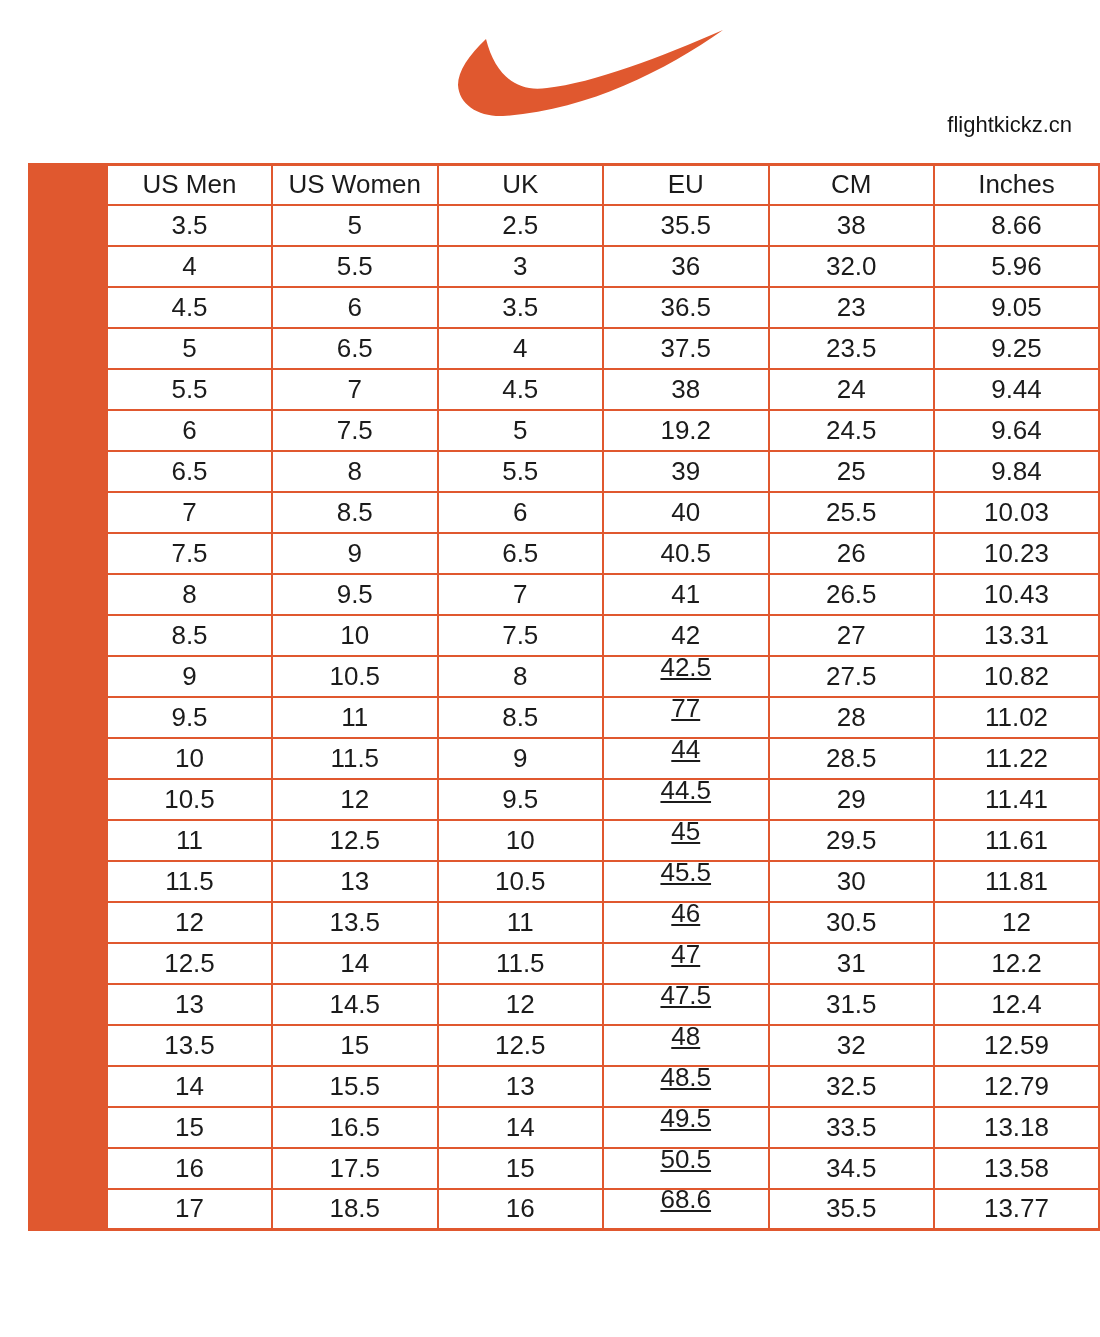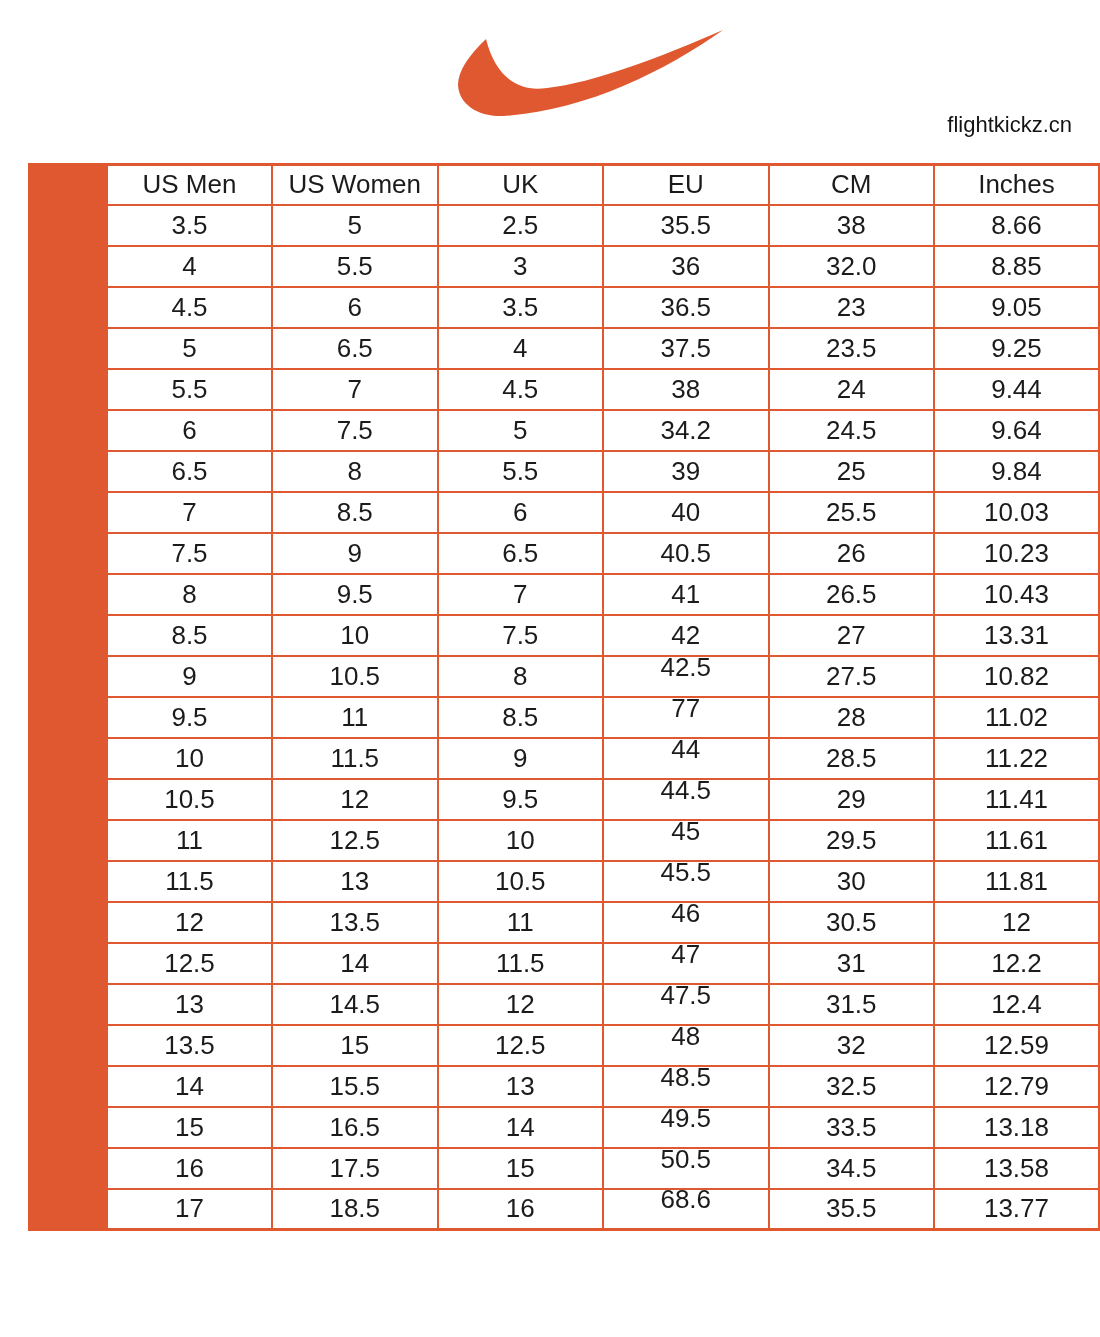--- a/index.html
+++ b/index.html
@@ -45,21 +45,21 @@
     height:41px;
     font-size:26px;
     font-weight:400;
     color:var(--text);
     overflow:hidden;
     white-space:nowrap;
   }
   th { height:40px; font-size:26px; font-weight:400; }
   td span { display:inline-block; }
   
-  tbody tr:nth-child(n+12) td:nth-child(4) span { position:relative; top:-9px; }
+  tbody tr:nth-child(n+12) td:nth-child(4) span { position:relative; top:-9px;text-decoration:underline; }
 </style>
 </head>
 <body>
 
 <div class="page">
 
   <div class="logo">
     <svg viewBox="0 0 270 92" xmlns="http://www.w3.org/2000/svg" aria-hidden="true">
       <path d="M268 3
                C 206 30 138 56 92 61
@@ -92,21 +92,21 @@
             <td><span>35.5</span></td>
             <td><span>38</span></td>
             <td><span>8.66</span></td>
           </tr>
           <tr>
             <td><span>4</span></td>
             <td><span>5.5</span></td>
             <td><span>3</span></td>
             <td><span>36</span></td>
             <td><span>32.0</span></td>
-            <td><span>8.85</span></td>
+            <td><span>5.96</span></td>
           </tr>
           <tr>
             <td><span>4.5</span></td>
             <td><span>6</span></td>
             <td><span>3.5</span></td>
             <td><span>36.5</span></td>
             <td><span>23</span></td>
             <td><span>9.05</span></td>
           </tr>
           <tr>
@@ -122,21 +122,21 @@
             <td><span>7</span></td>
             <td><span>4.5</span></td>
             <td><span>38</span></td>
             <td><span>24</span></td>
             <td><span>9.44</span></td>
           </tr>
           <tr>
             <td><span>6</span></td>
             <td><span>7.5</span></td>
             <td><span>5</span></td>
-            <td><span>34.2</span></td>
+            <td><span>19.2</span></td>
             <td><span>24.5</span></td>
             <td><span>9.64</span></td>
           </tr>
           <tr>
             <td><span>6.5</span></td>
             <td><span>8</span></td>
             <td><span>5.5</span></td>
             <td><span>39</span></td>
             <td><span>25</span></td>
             <td><span>9.84</span></td>

